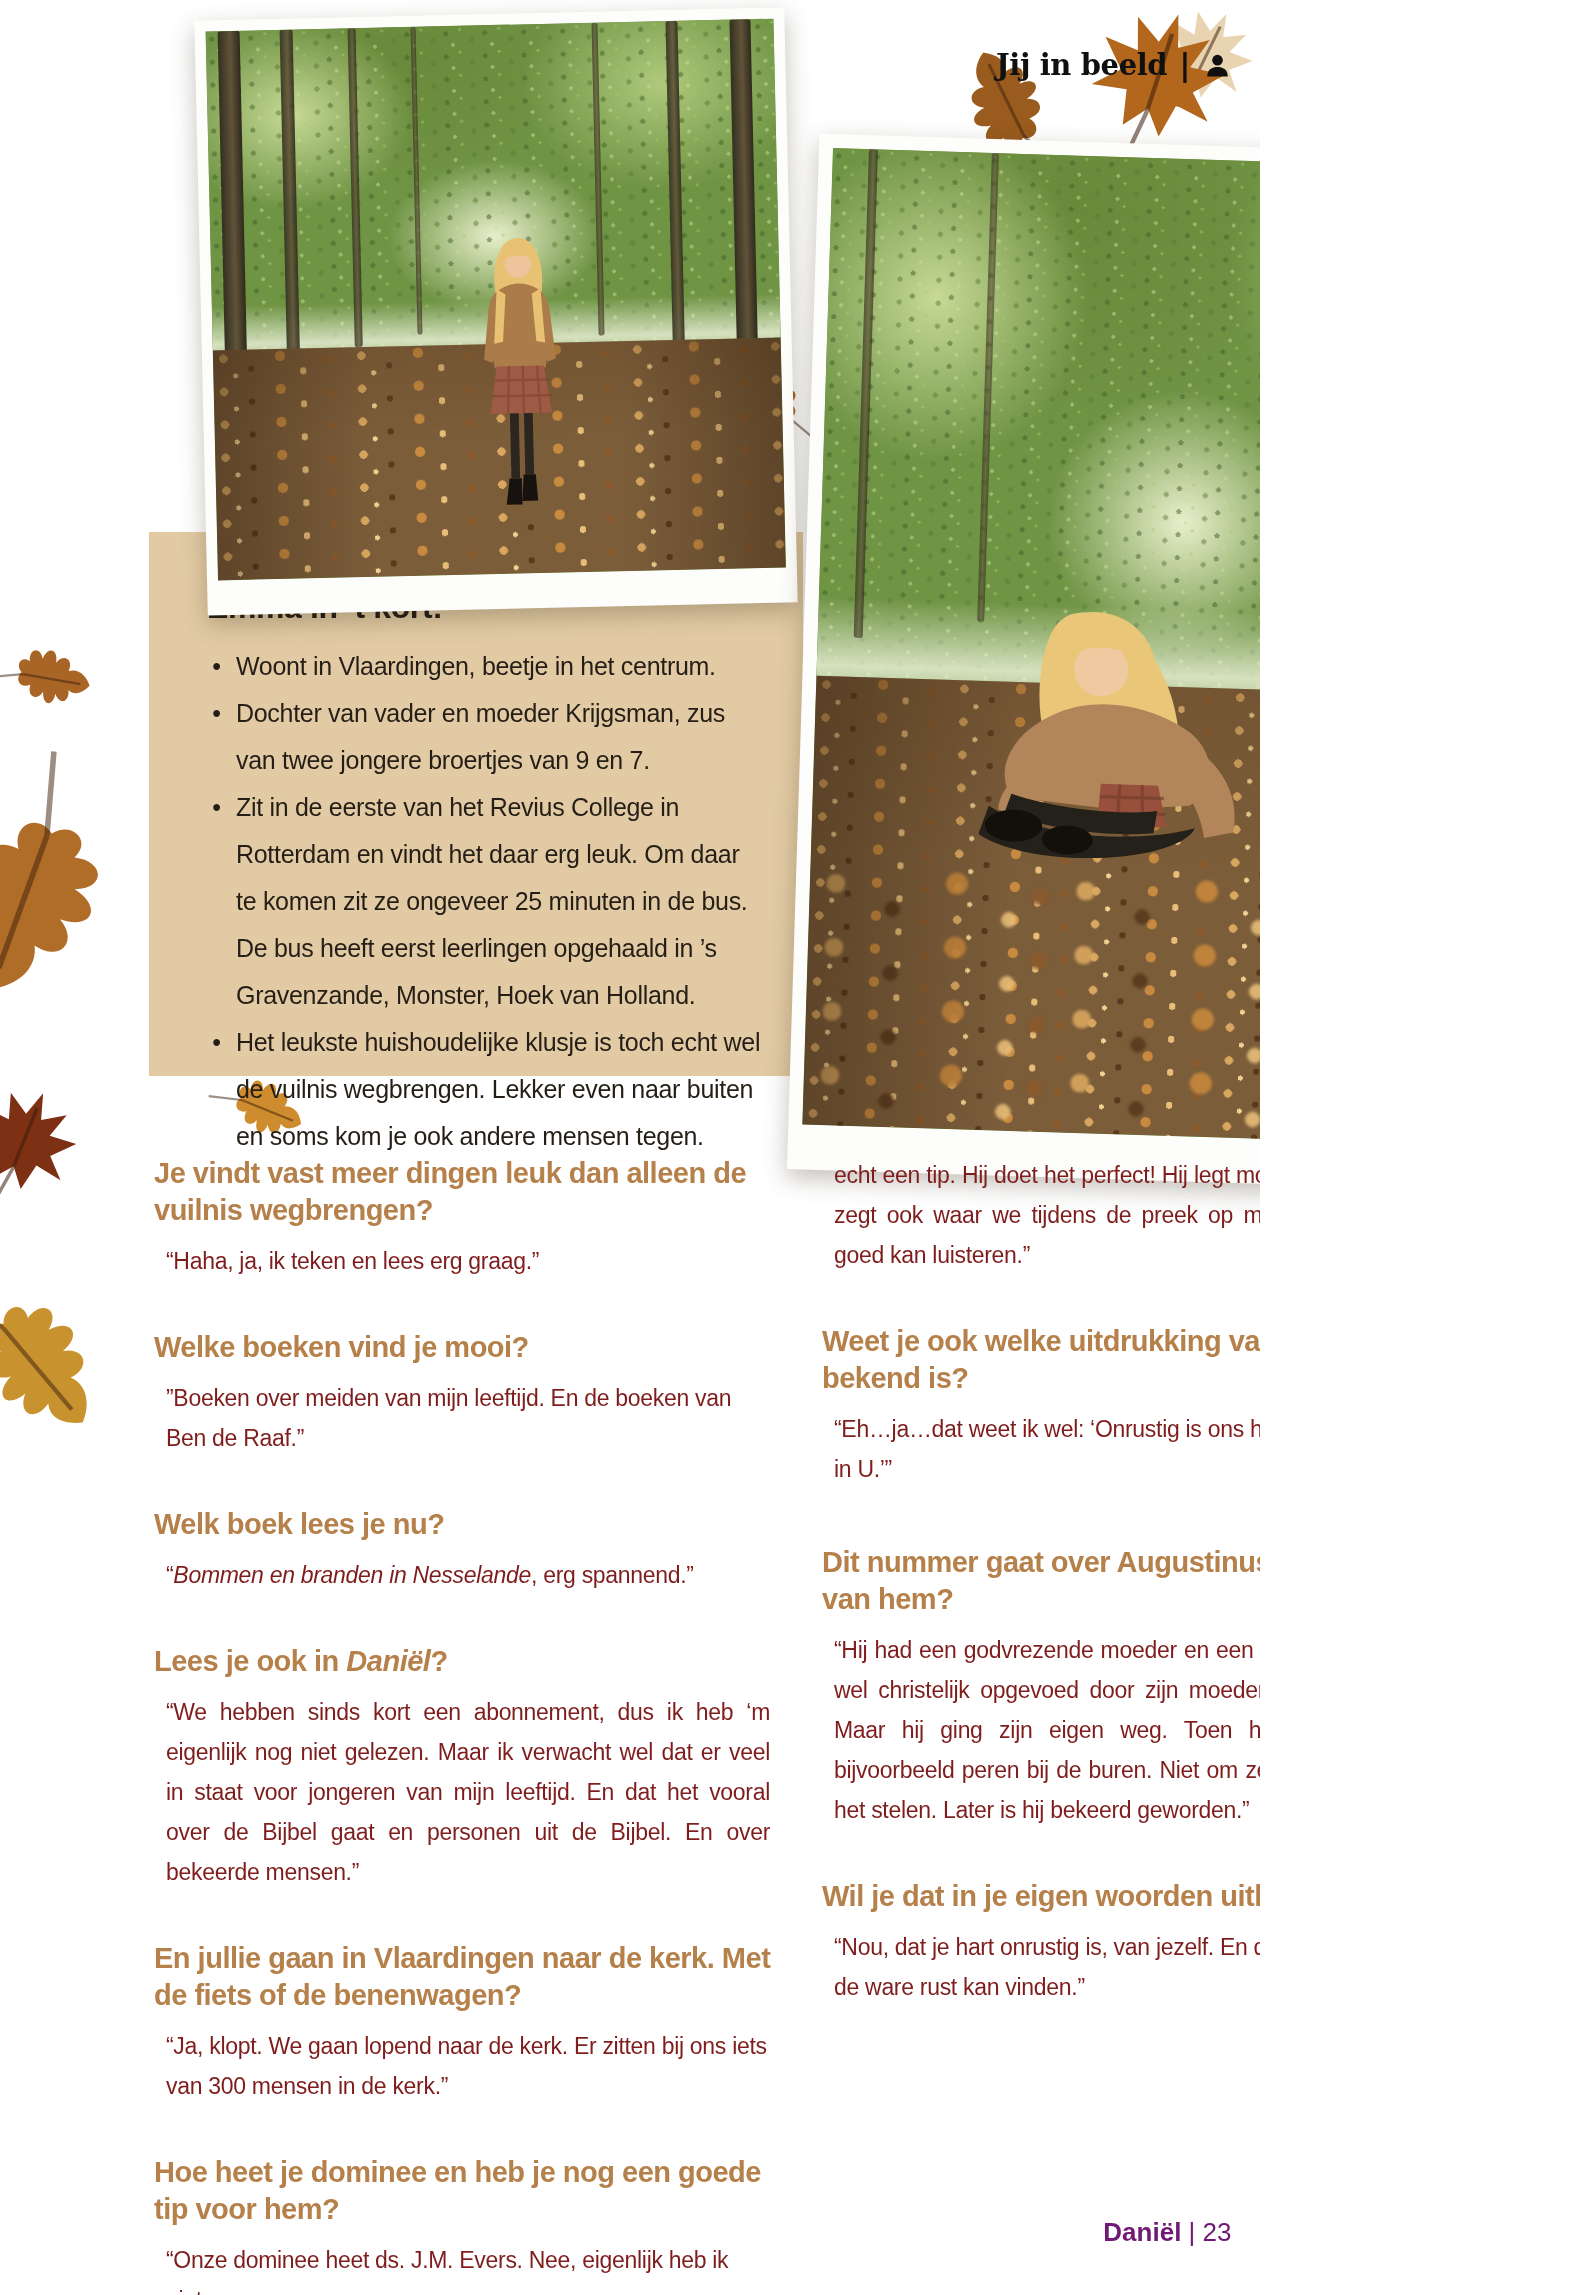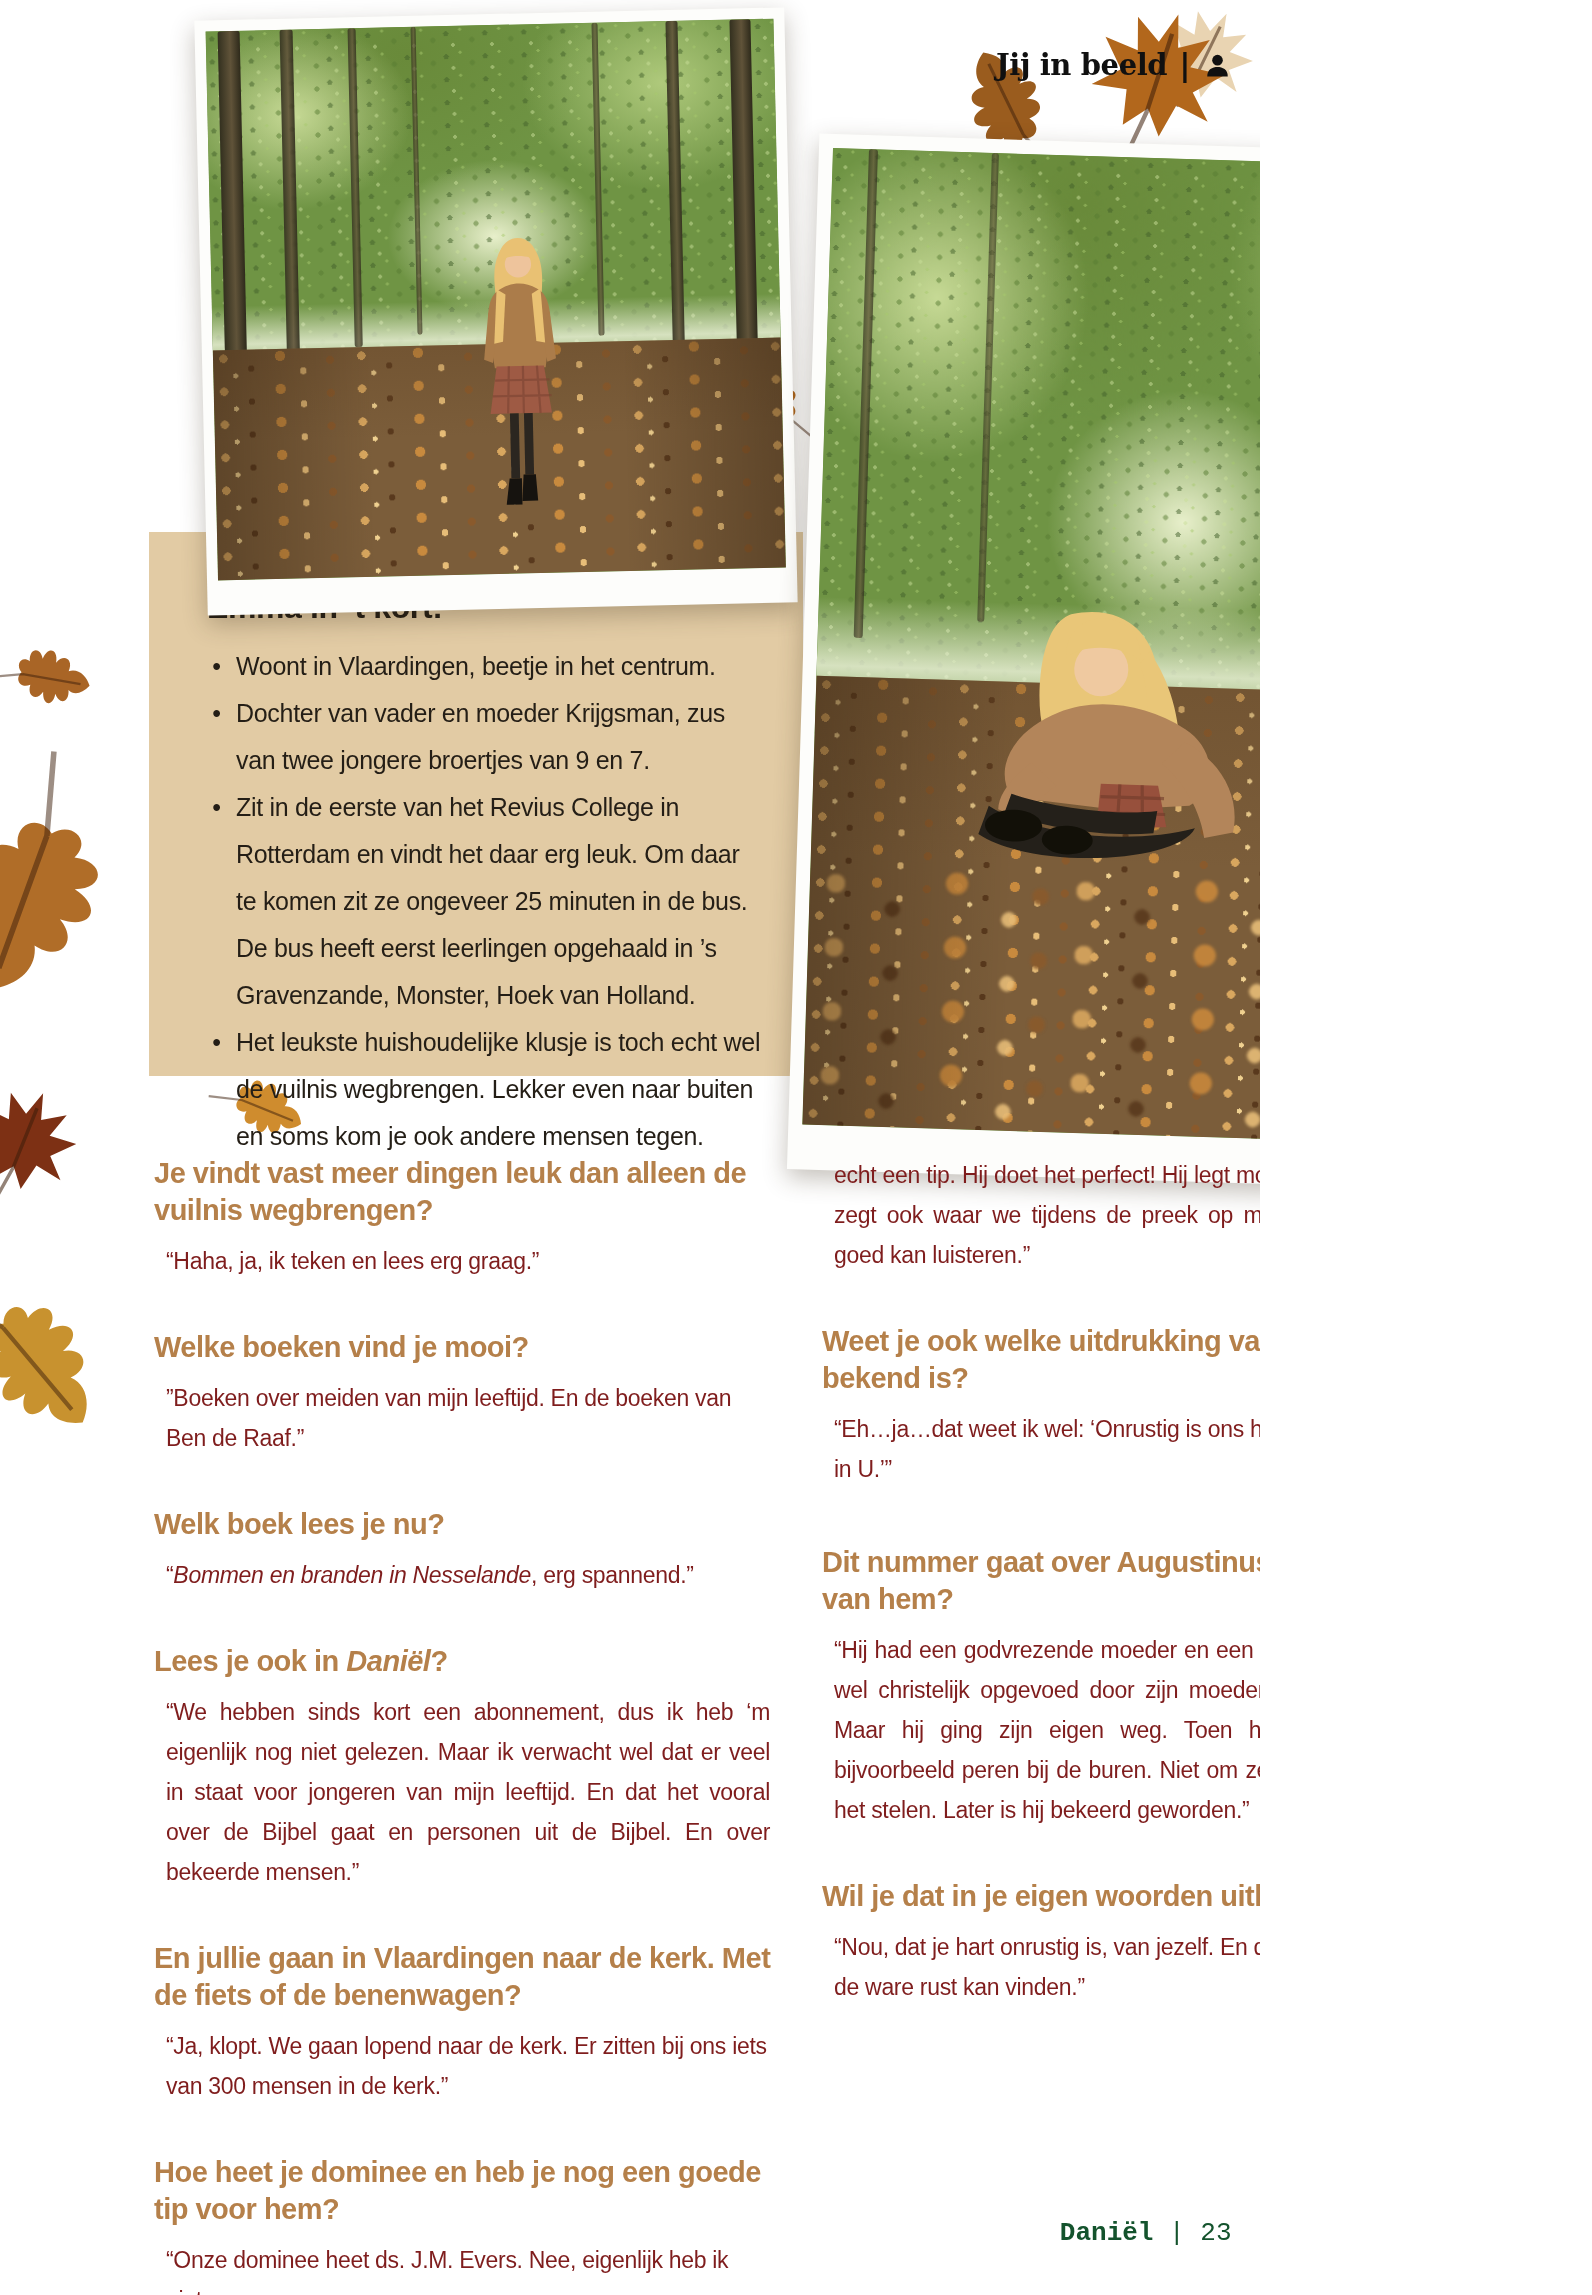--- a/index.html
+++ b/index.html
@@ -6,21 +6,21 @@
   .page{position:relative;width:1260px;height:2295px;background:#ffffff;overflow:hidden;
         font-family:"Liberation Sans",sans-serif;color:#262019;}
 
   
   .page-header{position:absolute;top:48px;right:28.5px;display:flex;align-items:center;gap:14px;z-index:6;}
   .page-header .label{font-family:"DejaVu Serif",serif;font-weight:bold;font-size:29px;color:#101010;letter-spacing:-0.4px;}
   .page-header .sep{font-size:26px;font-weight:bold;color:#101010;transform:scaleY(1.25);}
   .person-icon{width:29px;height:29px;display:block;}
 
   
-  .page-footer{position:absolute;bottom:47px;right:28.5px;z-index:6;font-family:Liberation Mono, monospace;font-size:26px;color:#14532d;}
+  .page-footer{position:absolute;bottom:47px;right:28.5px;z-index:6;font-family:Liberation Sans, sans-serif;font-size:26px;color:#701a75;}
   .page-footer .mag{font-weight:bold;}
 
   
   .photo{position:absolute;background:#fdfdfb;box-shadow:0 8.6px 24px rgba(60,45,25,.30);}
   .photo-left{left:201px;top:14px;width:568px;height:549px;padding:11.2px 11.2px 35px 11.2px;transform:rotate(-1.3deg);z-index:3;}
   .photo-right{left:803px;top:145px;width:723px;height:977px;padding:14px 14px 45px 14px;transform:rotate(1.8deg);z-index:4;}
   .scene{position:relative;width:100%;height:100%;overflow:hidden;background:#6f9444;}
   .canopy{position:absolute;left:0;right:0;top:0;height:62%;
     background:
       radial-gradient(ellipse 30% 40% at 15% 25%, rgba(214,230,164,.85), transparent 70%),

